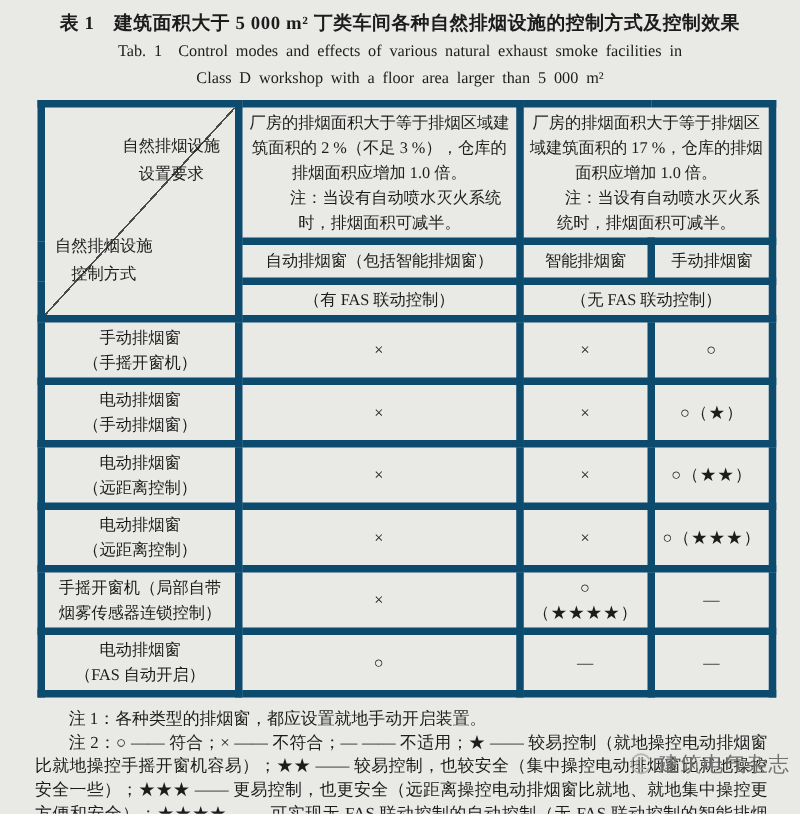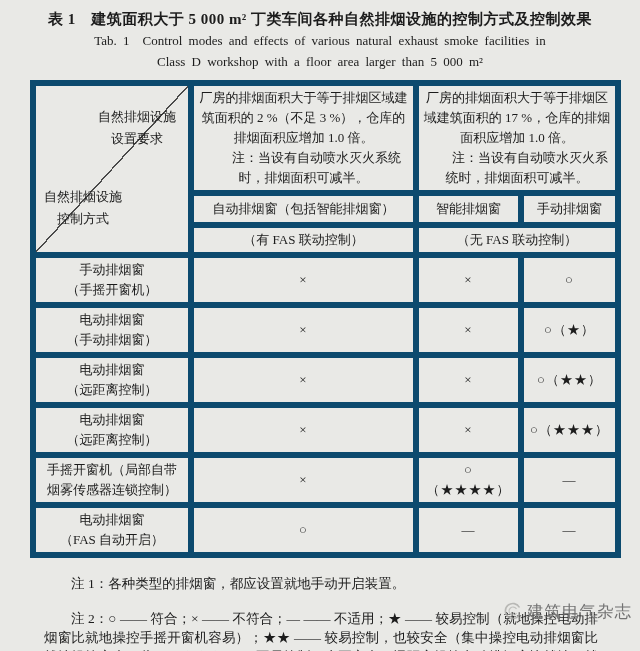--- a/index.html
+++ b/index.html
@@ -55,21 +55,21 @@
       transparent calc(50% + 0.7px));
   }
   .corner-tr { position:absolute; top:20px; right:12px; text-align:center; line-height:22px; }
   .corner-bl { position:absolute; bottom:22px; left:8px; text-align:center; line-height:22px; }
 
   td.row-label span { display:block; line-height:20px; }
   td.sym { font-size:14px; letter-spacing:1px; }
 
   
   .notes { width:586px; margin:7px 0 0 28px; font-size:13.5px; line-height:19px; }
-  .notes p { margin:16px; text-indent:2em; text-align:justify; }
+  .notes p { margin:0; text-indent:2em; text-align:justify; }
 
   
   .watermark {
     position:absolute; right:8px; top:601px;
     display:flex; align-items:flex-start; gap:4px;
     color:#737373; font-size:16.5px; letter-spacing:1px;
   }
   .watermark svg { display:block; opacity:.75; }
 </style>
 </head>

